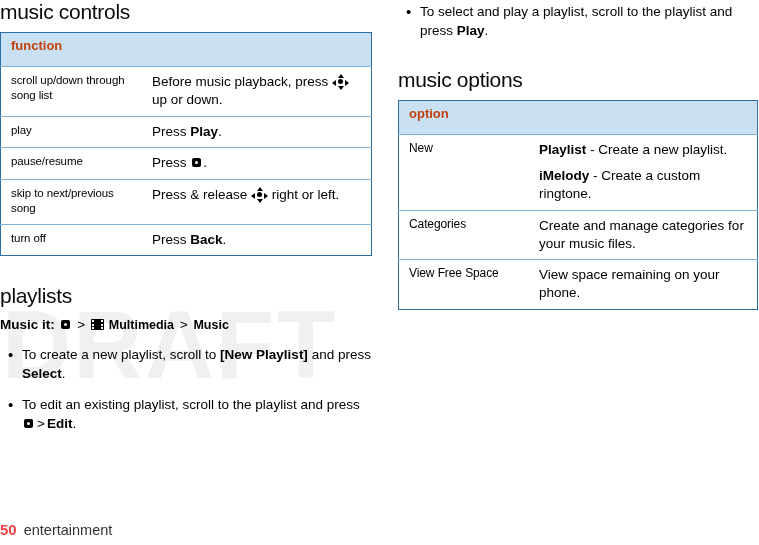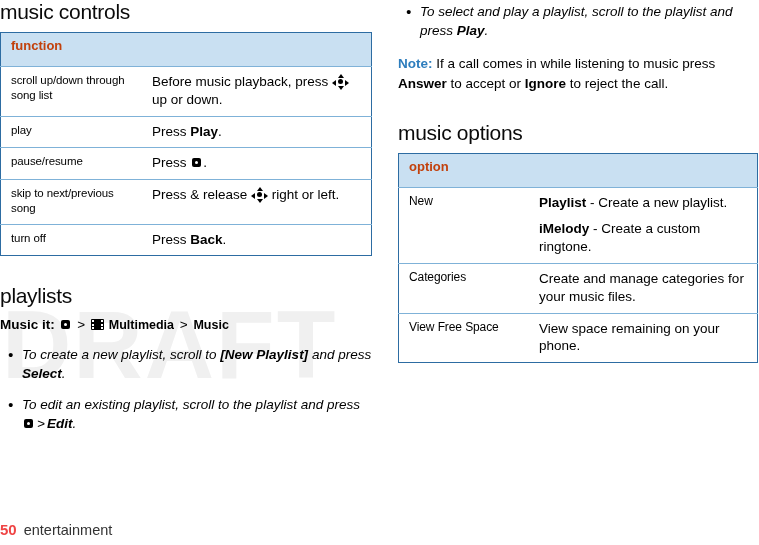--- a/index.html
+++ b/index.html
@@ -184,21 +184,20 @@
   .mmicon .hole {
     position: absolute;
     width: 2px; height: 2px;
     background: #fff;
   }
 
   ul.bullets {
     list-style: none;
     margin: 10px 0 0 0;
     padding: 0;
-    font-style: italic;
   }
   ul.bullets li {
     position: relative;
     padding-left: 22px;
     font-size: 13.5px;
     line-height: 1.42;
     margin-bottom: 11px;
   }
   ul.bullets li:before {
     content: "•";
@@ -297,23 +296,20 @@
       <li><span>To edit an existing playlist, scroll to the playlist and press </span><span class="selkey"><span class="sq"></span><span class="ctr"></span></span><span class="arrowsep">&gt;</span><span class="b">Edit</span><span>.</span></li>
     </ul>
   </div>
 
   <div class="col-right">
 
     <ul class="bullets" style="margin-top:2px;">
       <li><span>To select and play a playlist, scroll to the playlist and press </span><span class="b">Play</span><span>.</span></li>
     </ul>
 
-    <p class="note">
-      <span class="lbl">Note:</span><span> If a call comes in while listening to music press </span><span class="b">Answer</span><span> to accept or </span><span class="b">Ignore</span><span> to reject the call.</span>
-    </p>
 
     <h1 class="section second">music options</h1>
 
     <table class="doc options">
       <tbody>
           <tr>
         <th class="header" colspan="2">option</th>
       </tr>
       <tr>
         <td class="key">New</td>

